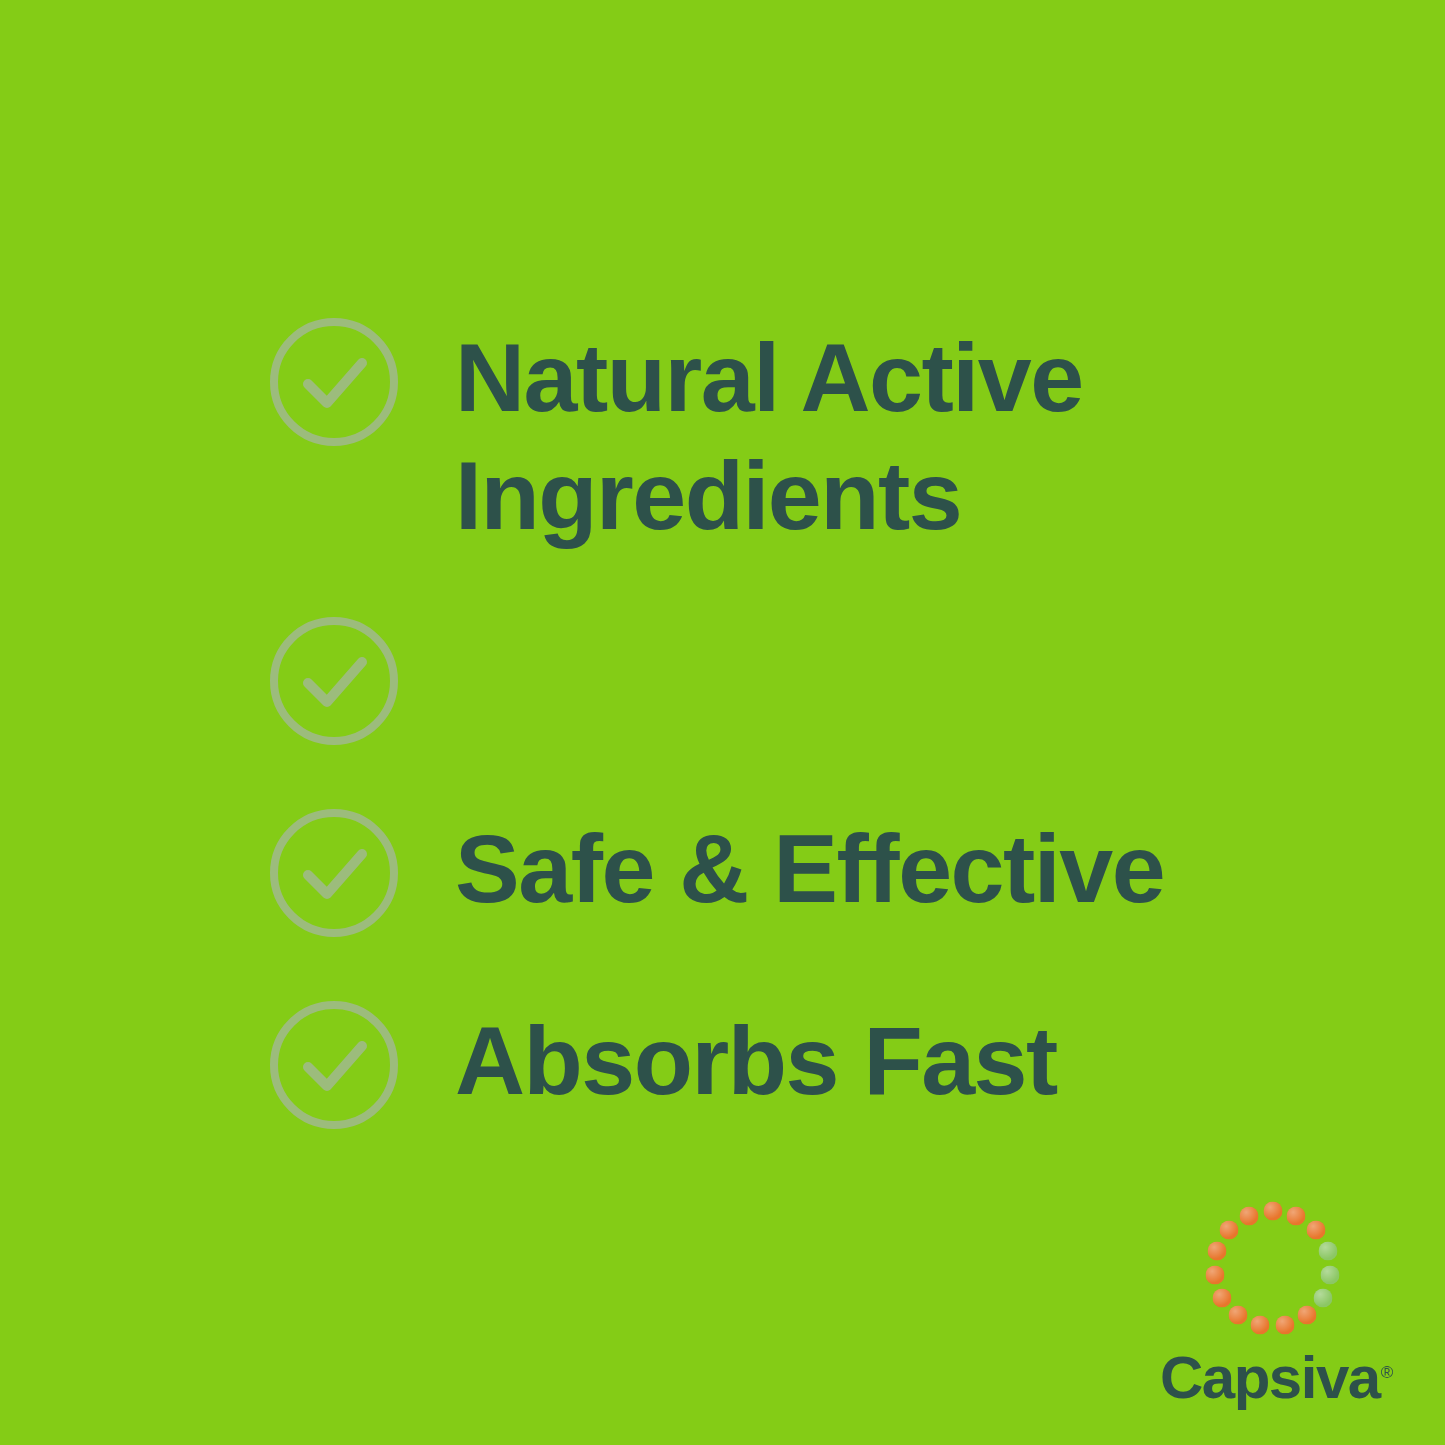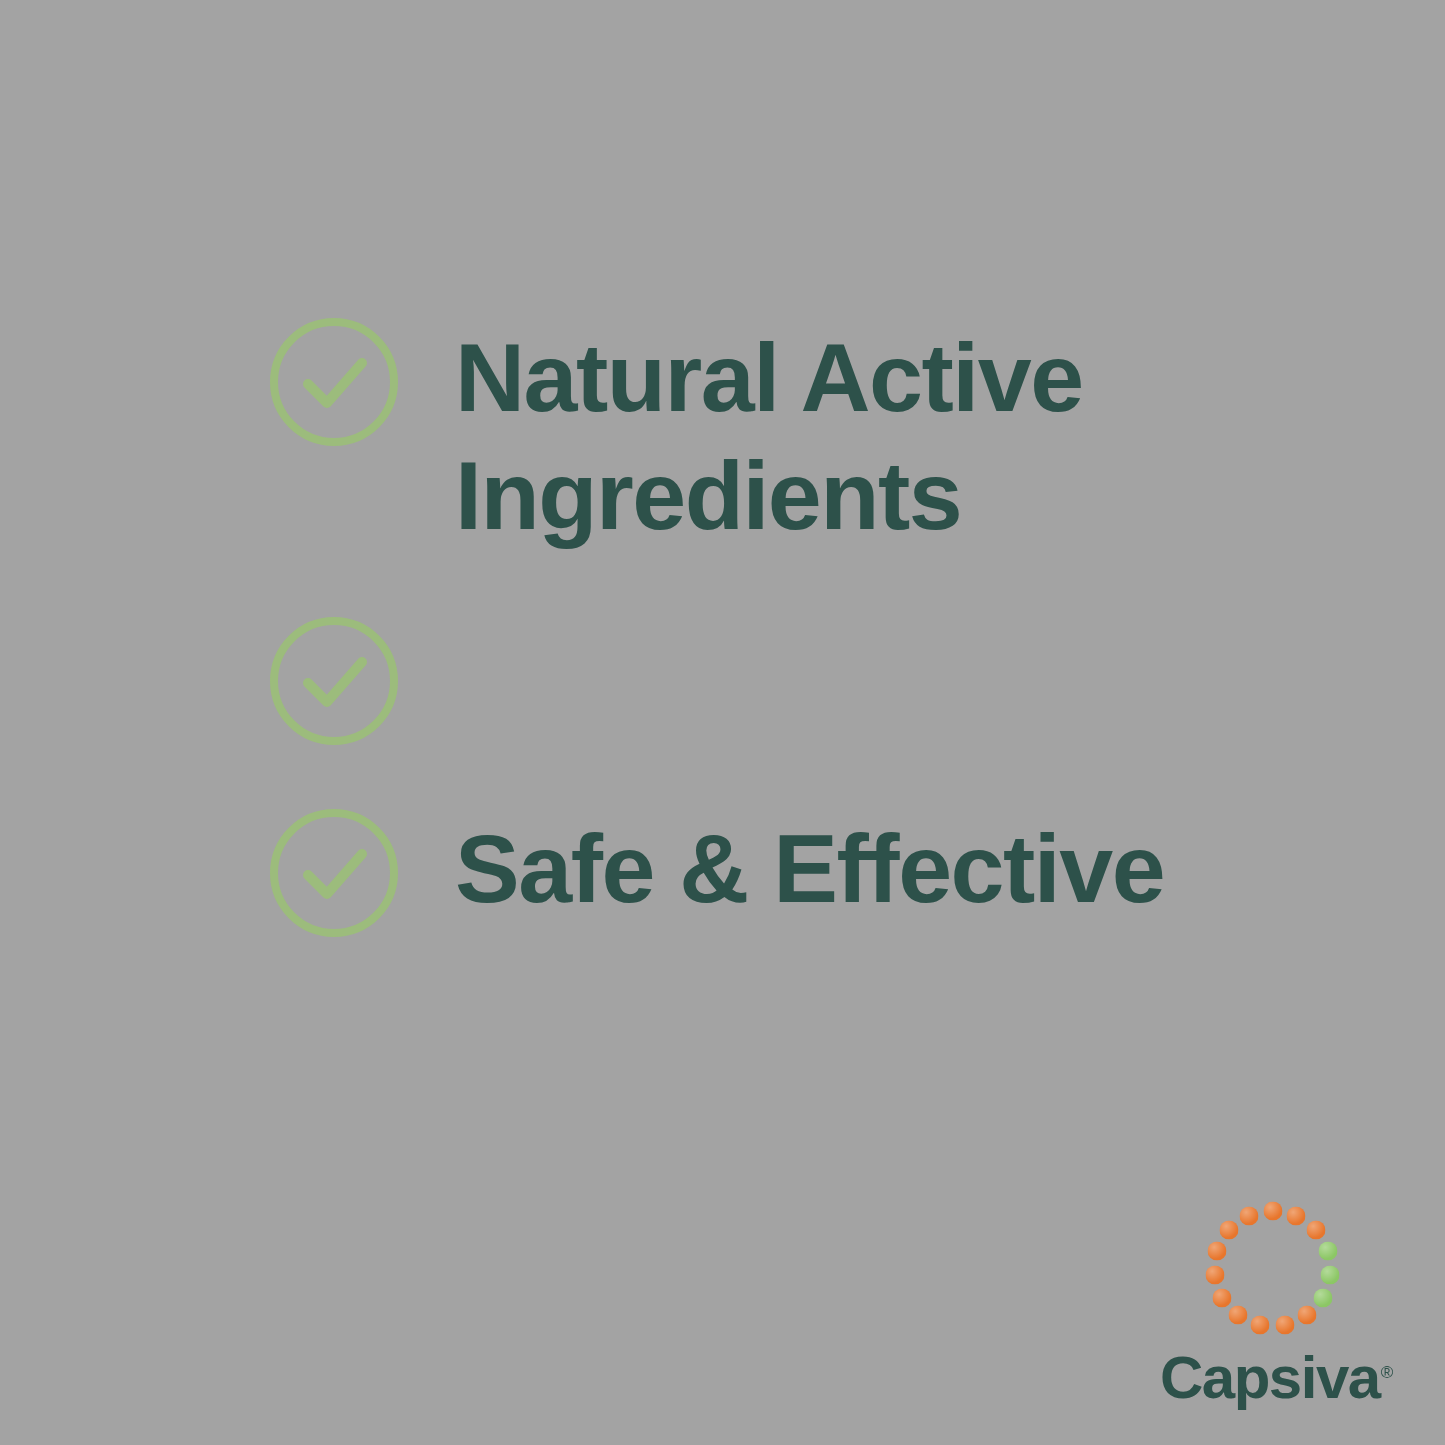--- a/index.html
+++ b/index.html
@@ -12,21 +12,21 @@
     background: #ffffff;
     font-family: "Liberation Sans", sans-serif;
     overflow: hidden;
     position: relative;
   }
 
   #canvas {
     position: relative;
     width: 1445px;
     height: 1445px;
-    background: #a3a3a3;
+    background: #84cc16;
   }
 
   
   #benefits-list {
     position: absolute;
     left: 268px;
     top: 316px;
     width: 960px;
   }
 
@@ -130,20 +130,27 @@
     </div>
 
     <div class="benefit-row wide">
       <svg class="check-icon" viewBox="0 0 132 132">
         <circle cx="66" cy="66" r="60" fill="none" stroke="#9cbc7c" stroke-width="8"></circle>
         <path d="M40 68 L59 87 L94 47" fill="none" stroke="#9cbc7c" stroke-width="10" stroke-linecap="round" stroke-linejoin="round"></path>
       </svg>
       <p class="benefit-label">Safe &amp; Effective</p>
     </div>
 
+    <div class="benefit-row wide">
+      <svg class="check-icon" viewBox="0 0 132 132">
+        <circle cx="66" cy="66" r="60" fill="none" stroke="#9cbc7c" stroke-width="8"></circle>
+        <path d="M40 68 L59 87 L94 47" fill="none" stroke="#9cbc7c" stroke-width="10" stroke-linecap="round" stroke-linejoin="round"></path>
+      </svg>
+      <p class="benefit-label">Absorbs Fast</p>
+    </div>
 
   </div>
 
   <div id="brand-logo">
     <div id="logo-ring">
         <span class="logo-dot" style="left: 72.5px; top: 14.5px; background: radial-gradient(circle at 35% 30%, rgba(255, 255, 255, 0.35), rgba(255, 255, 255, 0) 65%) rgb(232, 118, 44);"></span>
         <span class="logo-dot" style="left: 96.0907px; top: 19.5144px; background: radial-gradient(circle at 35% 30%, rgba(255, 255, 255, 0.35), rgba(255, 255, 255, 0) 65%) rgb(232, 118, 44);"></span>
         <span class="logo-dot" style="left: 115.602px; top: 33.6904px; background: radial-gradient(circle at 35% 30%, rgba(255, 255, 255, 0.35), rgba(255, 255, 255, 0) 65%) rgb(232, 118, 44);"></span>
         <span class="logo-dot" style="left: 127.661px; top: 54.577px; background: radial-gradient(circle at 35% 30%, rgba(255, 255, 255, 0.35), rgba(255, 255, 255, 0) 65%) rgb(140, 199, 101);"></span>
         <span class="logo-dot" style="left: 130.182px; top: 78.5627px; background: radial-gradient(circle at 35% 30%, rgba(255, 255, 255, 0.35), rgba(255, 255, 255, 0) 65%) rgb(140, 199, 101);"></span>

